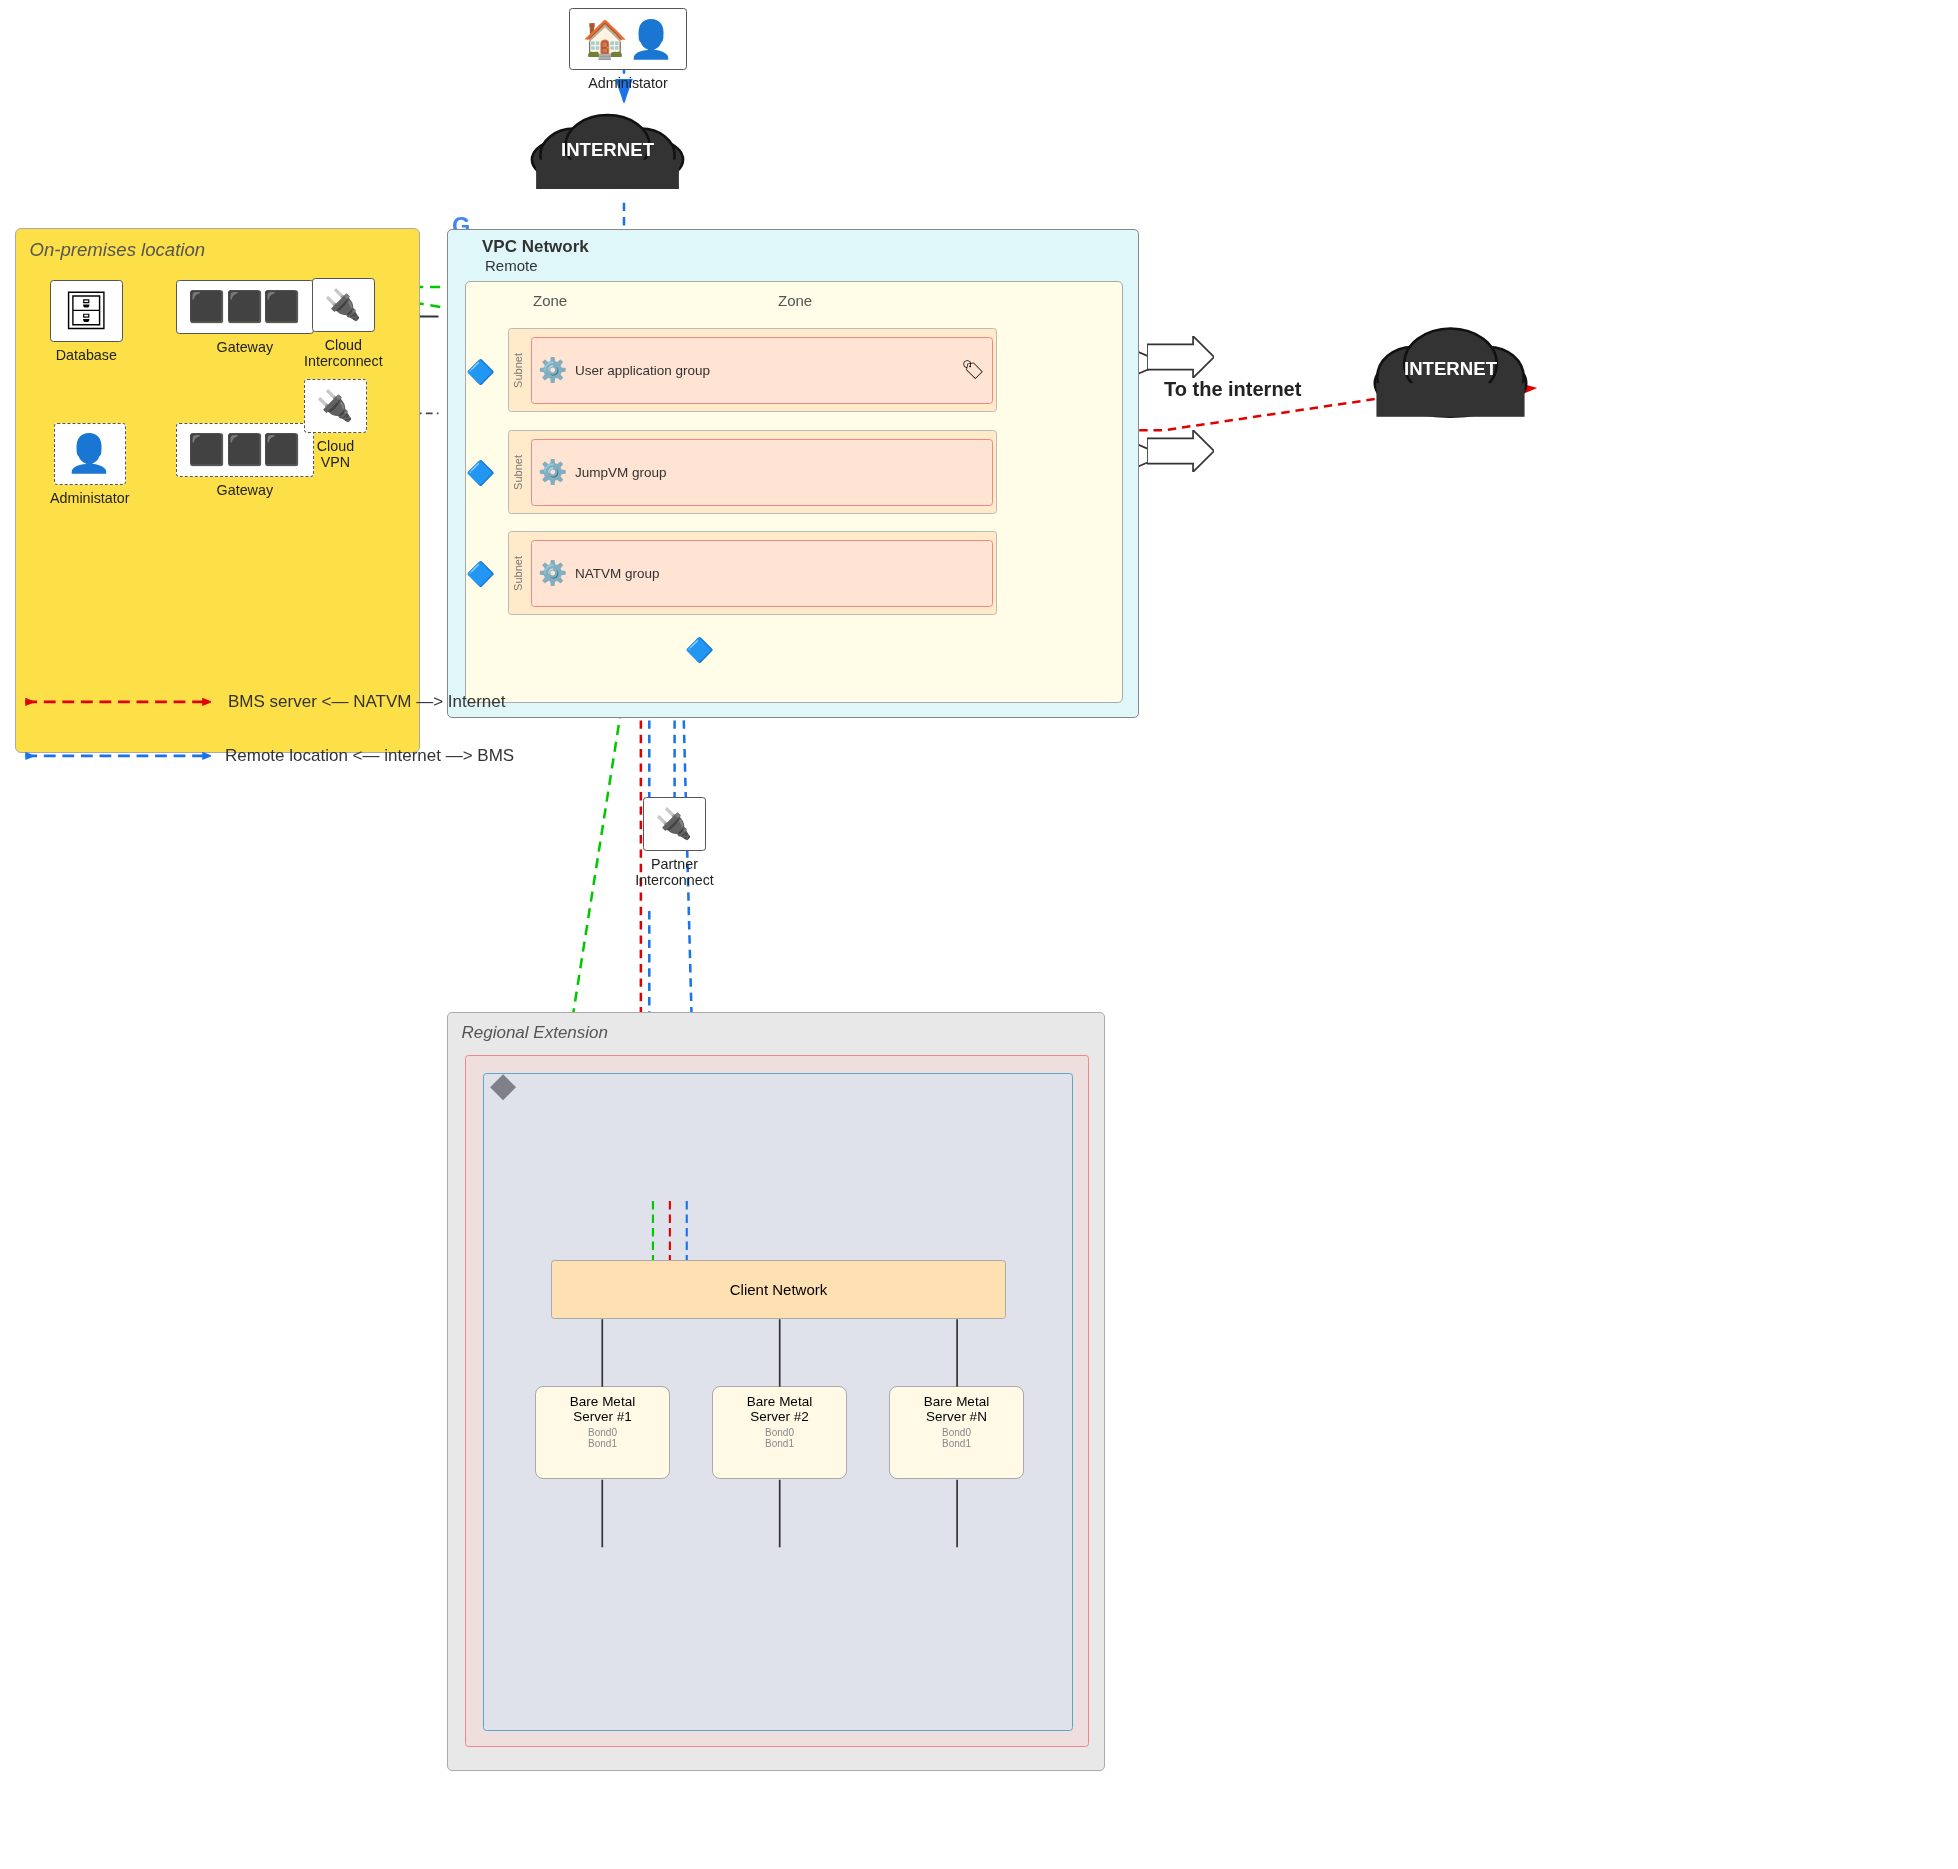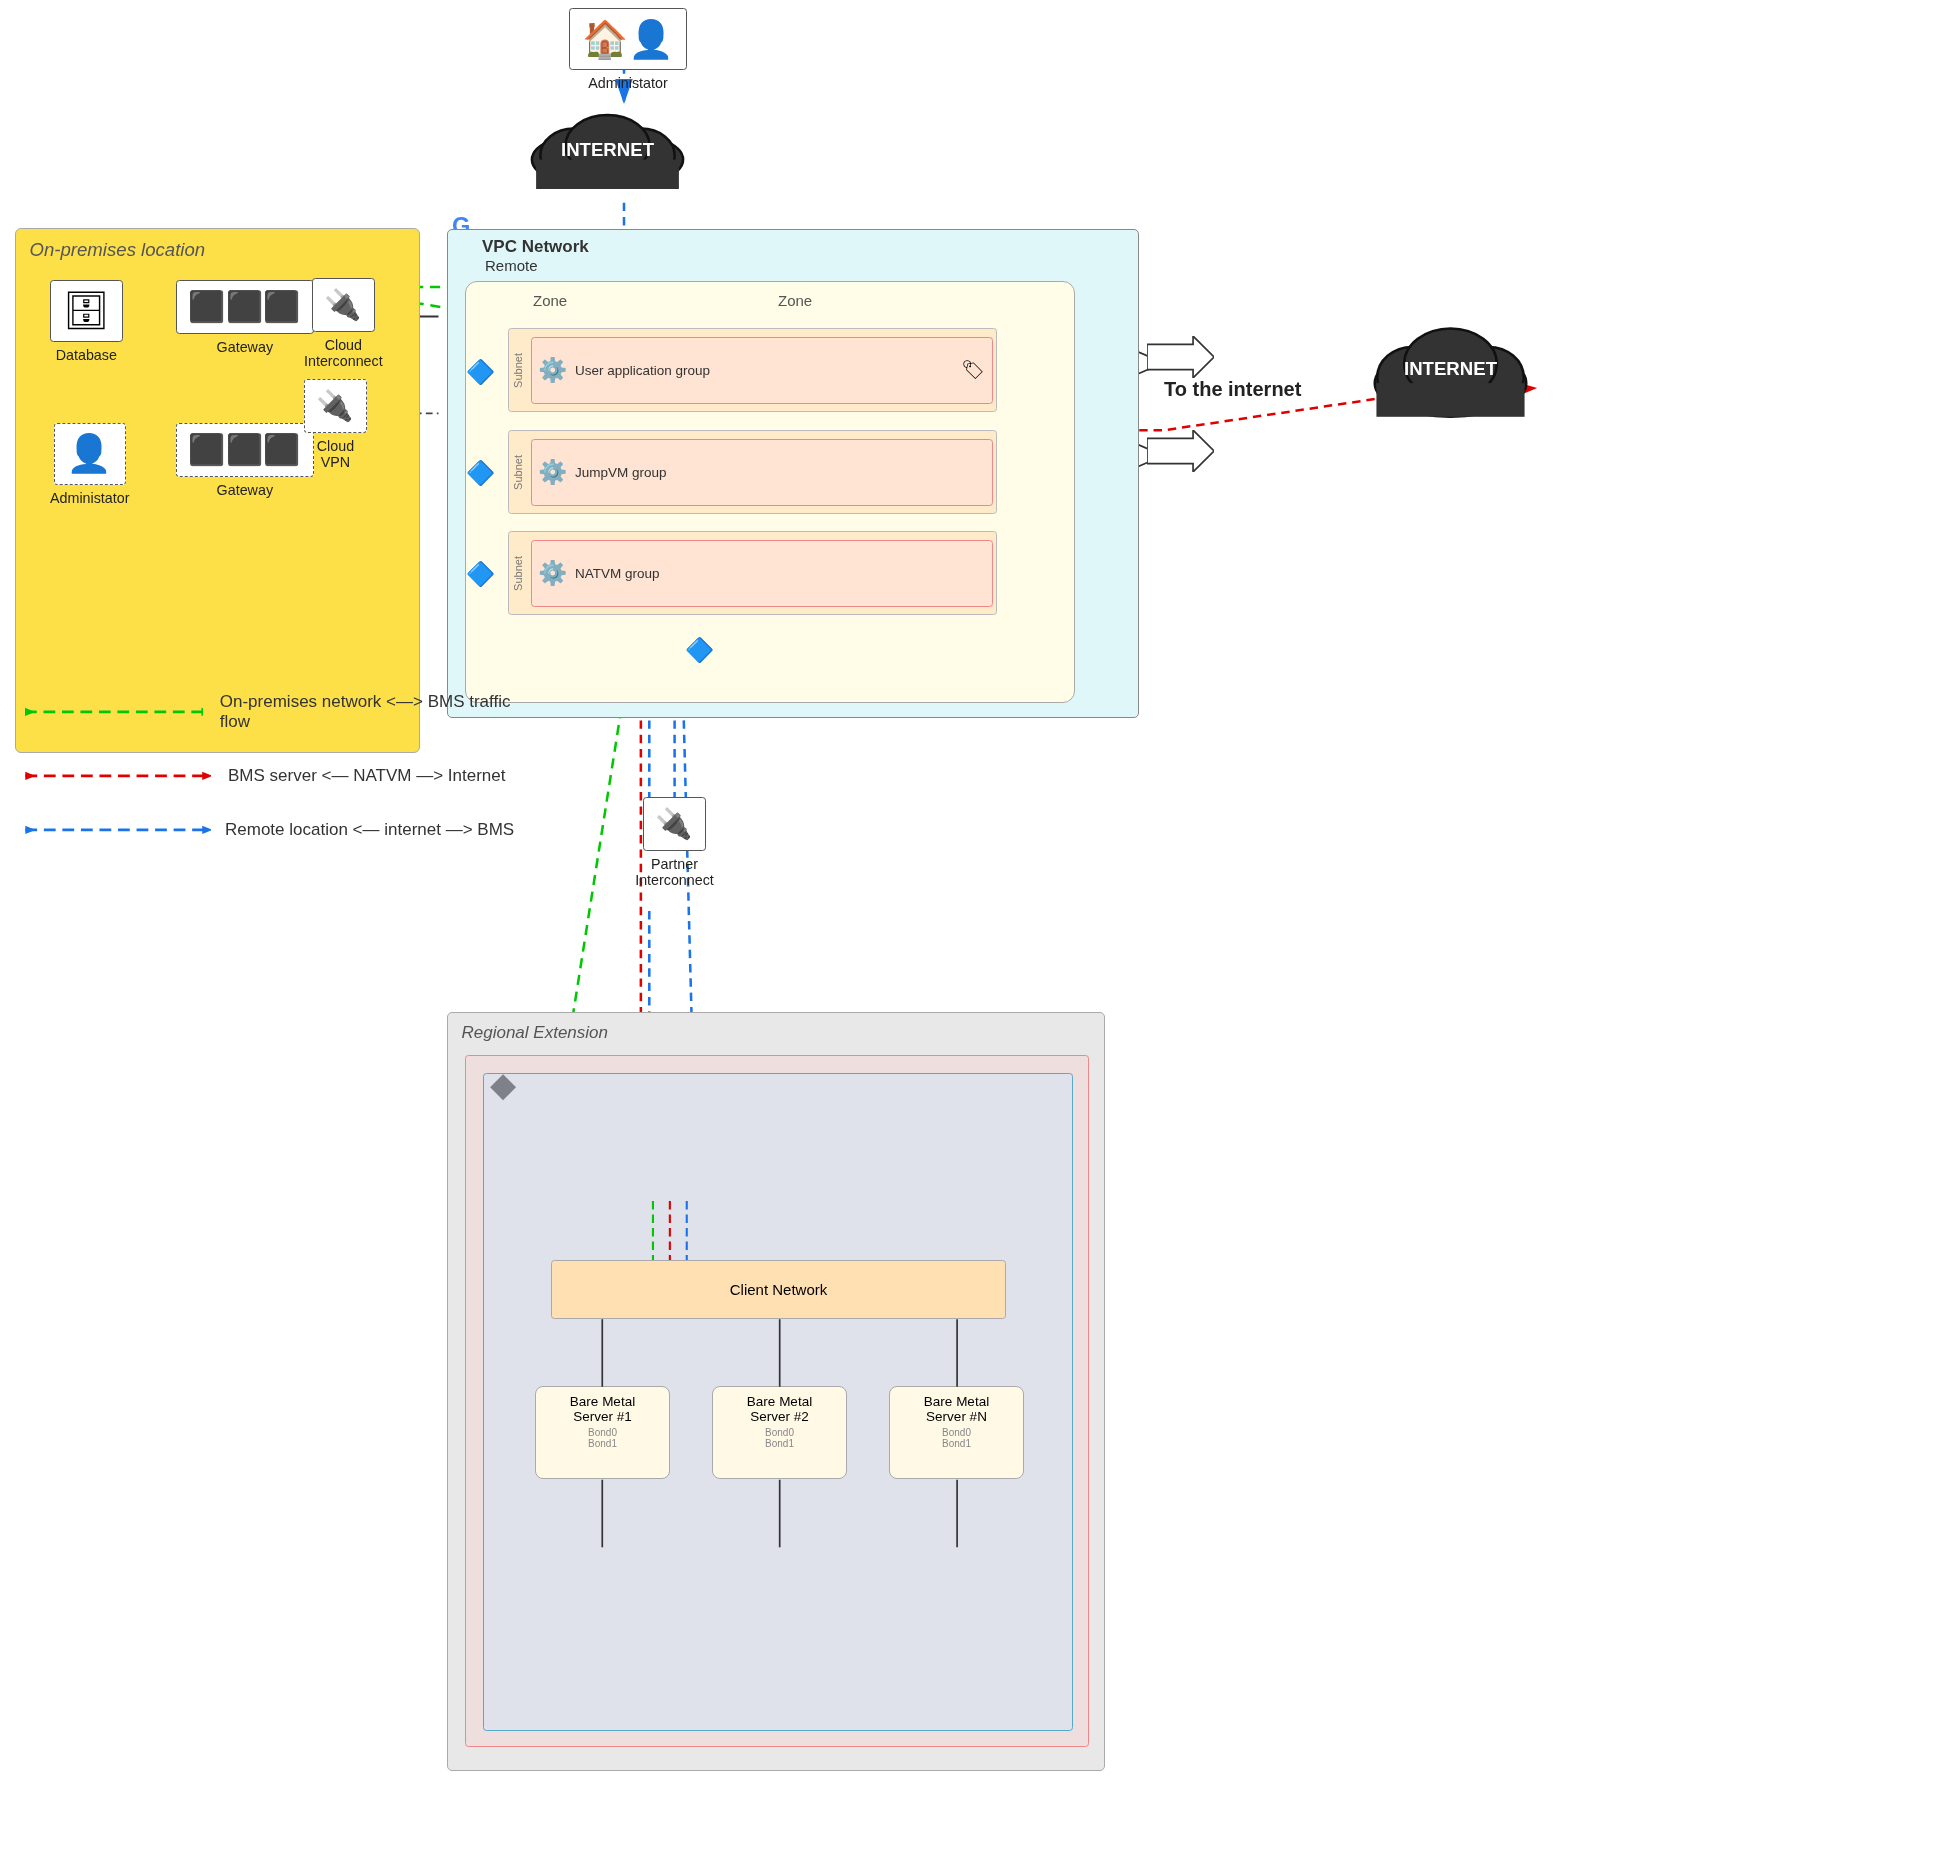--- a/index.html
+++ b/index.html
@@ -63,25 +63,25 @@
       left: 37px;
       font-size: 15px;
       color: #333;
     }
 
     
     .region-box {
       position: absolute;
       top: 51px;
       left: 17px;
-      width: 610px;
+      width: 658px;
       height: 422px;
       border: 1.7px solid #aaa;
       background: #fffde7;
-      border-radius: 12px;
+      border-radius: 5px;
     }
 
     
     .zone-label {
       position: absolute;
       top: 10px;
       font-size: 15px;
       color: #555;
     }
     .zone1 { left: 67px; }
@@ -528,28 +528,20 @@
           <line x1="350" y1="480" x2="350" y2="560" stroke="#333" stroke-width="2"></line>
           <line x1="560" y1="480" x2="560" y2="560" stroke="#333" stroke-width="2"></line>
         </svg>
 
       </div>
     </div>
   </div>
 
   <div class="legend">
 
-    <div class="legend-item">
-      <svg width="186" height="11.8" viewBox="0 0 211.578 14">
-        <line x1="0" y1="7" x2="220" y2="7" stroke="#00c800" stroke-width="3.5" stroke-dasharray="14,8"></line>
-        <polygon points="210,2 222,7 210,12" fill="#00c800"></polygon>
-        <polygon points="0,2 12,7 0,12" fill="#00c800"></polygon>
-      </svg>
-      <div class="legend-text" style="margin-left:17px;">On-premises network &lt;—&gt; BMS traffic flow</div>
-    </div>
 
     <div class="legend-item">
       <svg width="186" height="11.8" viewBox="0 0 220 14">
         <line x1="0" y1="7" x2="220" y2="7" stroke="#e00000" stroke-width="3.5" stroke-dasharray="14,8"></line>
         <polygon points="210,2 222,7 210,12" fill="#e00000"></polygon>
         <polygon points="0,2 12,7 0,12" fill="#e00000"></polygon>
       </svg>
       <div class="legend-text" style="margin-left:17px;">BMS server  &lt;— NATVM —&gt;  Internet</div>
     </div>
 

